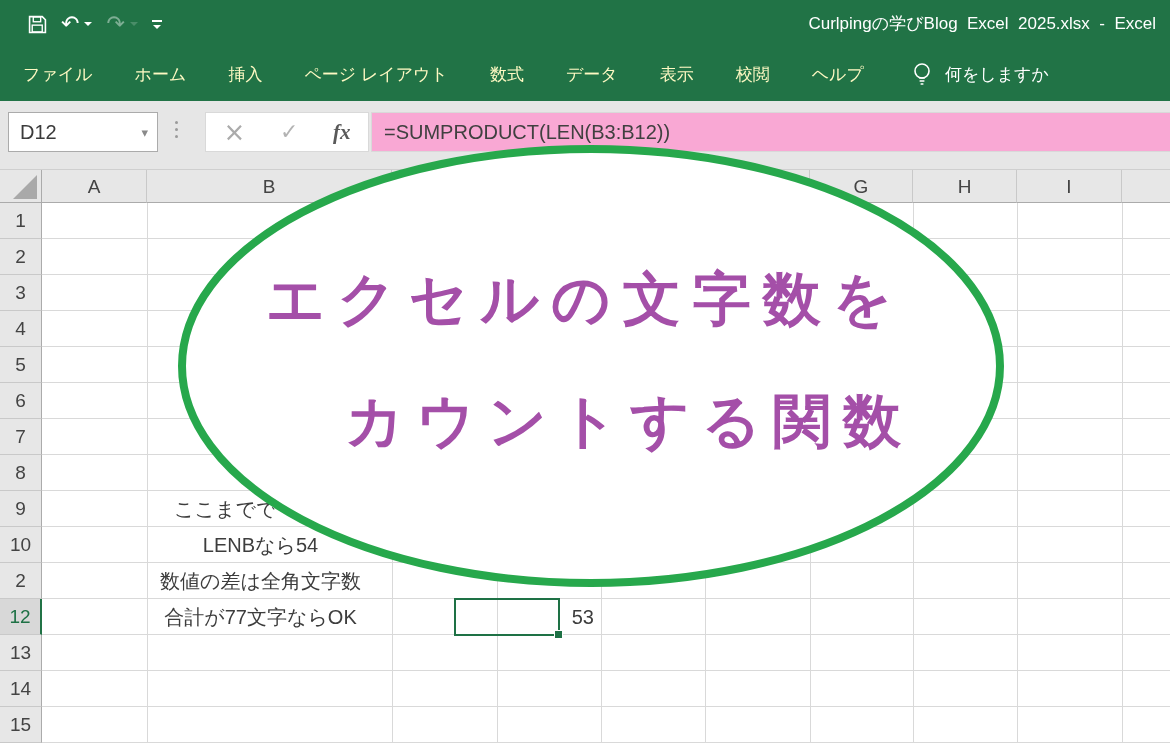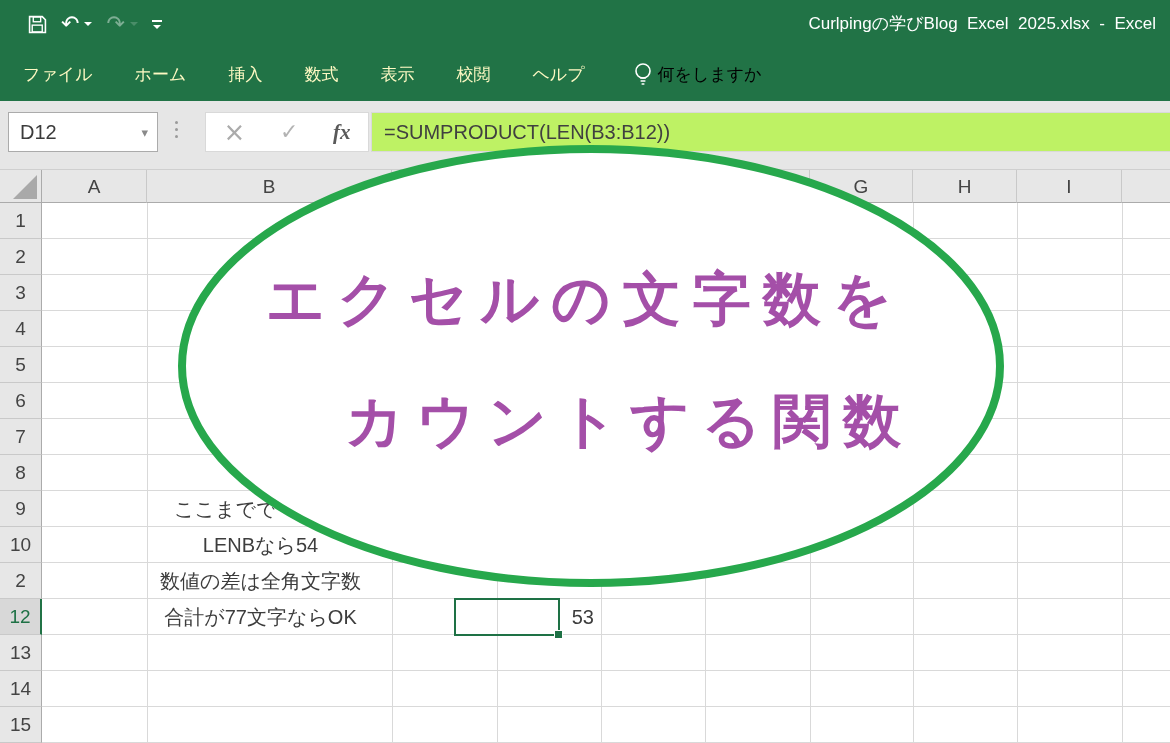--- a/index.html
+++ b/index.html
@@ -18,38 +18,38 @@
         border-top:4px solid #fff;}
   .chev.dim{border-top-color:rgba(255,255,255,.45);}
   .custom-line{display:inline-block;width:10px;border-top:2px solid #fff;margin-bottom:3px;}
   .win-title{position:absolute;right:14px;top:0;height:48px;line-height:48px;color:#fff;
              font-size:17px;white-space:pre;}
 
   
   .tabrow{position:absolute;left:0;top:48px;width:1170px;height:53px;background:#217346;
           display:flex;align-items:center;}
   .tab{color:#fef9c3;font-size:17px;padding:0 21px;height:53px;line-height:53px;cursor:default;white-space:nowrap;}
-  .tellme{display:flex;align-items:center;gap:4px;margin-left:26px;color:#000000;font-size:17px;height:53px;}
+  .tellme{display:flex;align-items:center;gap:12px;margin-left:26px;color:#ffffff;font-size:17px;height:53px;}
 
   
   .fstrip{position:absolute;left:0;top:101px;width:1170px;height:69px;background:#E6E6E6;
           border-bottom:1px solid #CFCFCF;box-sizing:border-box;}
   .namebox{position:absolute;left:8px;top:11px;width:150px;height:40px;background:#fff;
            border:1px solid #ABABAB;box-sizing:border-box;display:flex;align-items:center;}
   .namebox .ref{font-size:20px;color:#3b3b3b;margin-left:11px;flex:1;}
   .namebox .dd{color:#8a8a8a;font-size:13px;margin-right:9px;font-family:"DejaVu Sans",sans-serif;}
   .grip{position:absolute;left:175px;top:20px;display:flex;flex-direction:column;gap:4px;}
   .grip i{width:3px;height:3px;background:#9a9a9a;border-radius:50%;}
   .fbuttons{position:absolute;left:205px;top:11px;width:164px;height:40px;background:#fff;
             border:1px solid #D9D9D9;box-sizing:border-box;display:flex;align-items:center;
             justify-content:space-around;}
   .btn-cancel{color:#ababab;font-size:26px;line-height:1;font-family:"DejaVu Sans",sans-serif;}
   .btn-enter{color:#b3b3b3;font-size:22px;line-height:1;font-family:"DejaVu Sans",sans-serif;}
   .btn-fx{color:#595959;font-size:21px;font-family:"Liberation Serif",serif;font-style:italic;font-weight:bold;}
-  .finput{position:absolute;left:371px;top:11px;width:799px;height:40px;background:#bef264;
+  .finput{position:absolute;left:371px;top:11px;width:799px;height:40px;background:#f9a8d4;
           border:1px solid #D9D9D9;border-right:none;box-sizing:border-box;display:flex;align-items:center;}
   .finput .ftext{font-size:20px;color:#404040;margin-left:12px;white-space:pre;}
 
   
   .sheet{position:absolute;left:0;top:170px;width:1170px;height:573px;background:#fff;}
   .corner{position:absolute;left:0;top:0;width:42px;height:33px;background:#E7E7E7;
           border-right:1px solid #ABABAB;border-bottom:1px solid #ABABAB;box-sizing:border-box;}
   .corner .tri{position:absolute;right:4px;bottom:3px;width:0;height:0;
                border-left:24px solid transparent;border-bottom:24px solid #A9A9A9;}
   .colhdr{position:absolute;top:0;height:33px;background:#E7E7E7;box-sizing:border-box;
@@ -108,21 +108,23 @@
         <span class="chev"></span>
       </div>
     </div>
     <div class="win-title">Curlpingの学びBlog  Excel  2025.xlsx  -  Excel</div>
   </div>
 
   <div class="tabrow" style="padding-left:2px;">
     <div class="tab">ファイル</div>
     <div class="tab">ホーム</div>
     <div class="tab">挿入</div>
+    <div class="tab">ページ レイアウト</div>
     <div class="tab">数式</div>
+    <div class="tab">データ</div>
     <div class="tab">表示</div>
     <div class="tab">校閲</div>
     <div class="tab">ヘルプ</div>
     <div class="tellme">
       <svg class="bulb-svg" width="22" height="26" viewBox="0 0 22 26">
         <circle cx="11" cy="9" r="7" fill="none" stroke="#fff" stroke-width="1.6"></circle>
         <path d="M8.2 16 h5.6 M8.6 19 h4.8 M9.6 22 h2.8" stroke="#fff" stroke-width="1.6" fill="none"></path>
       </svg>
       <span>何をしますか</span>
     </div>

